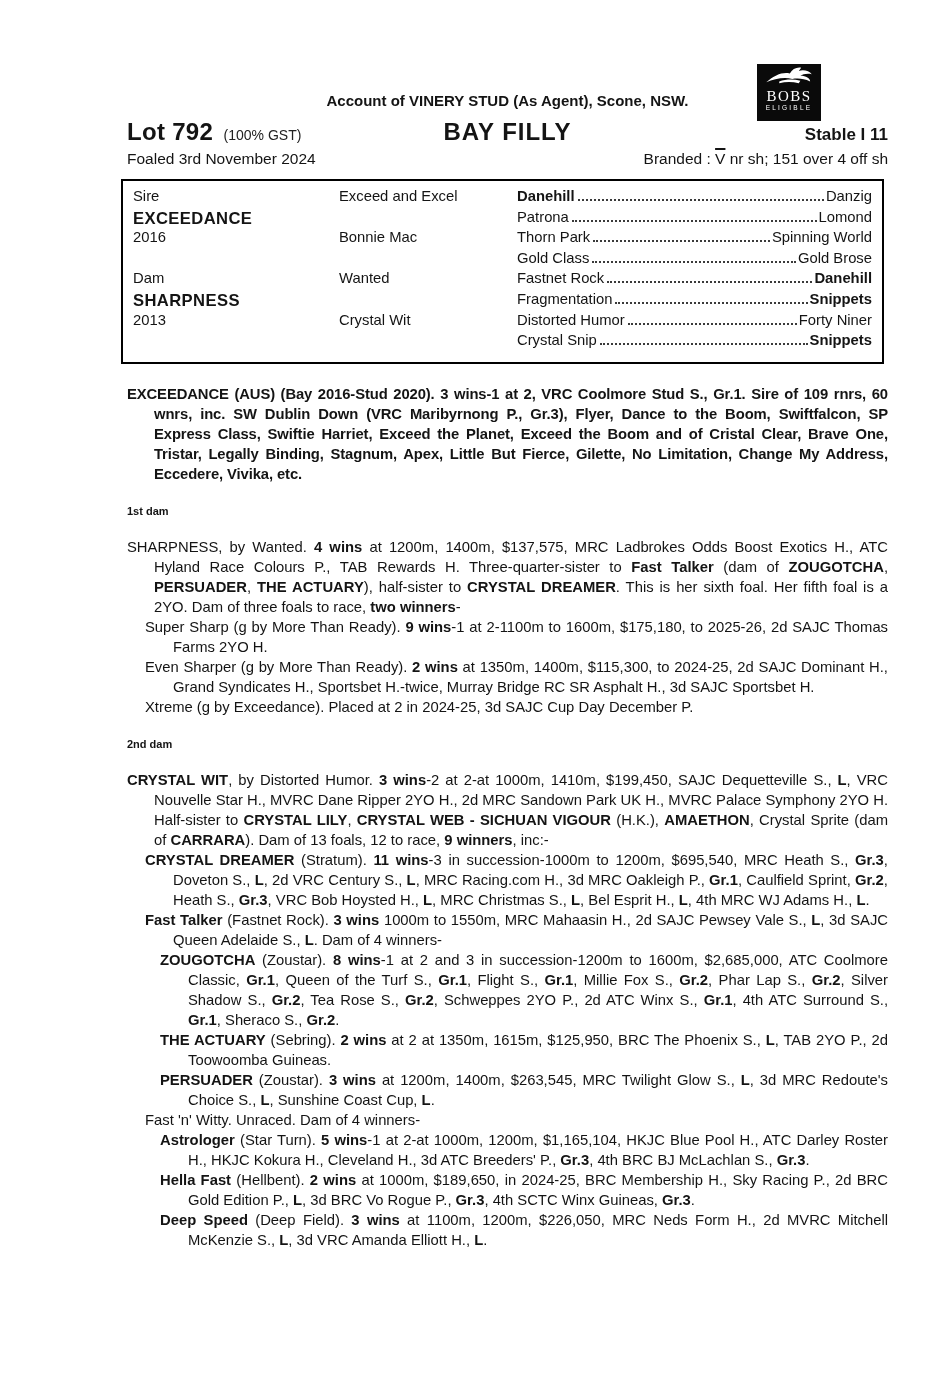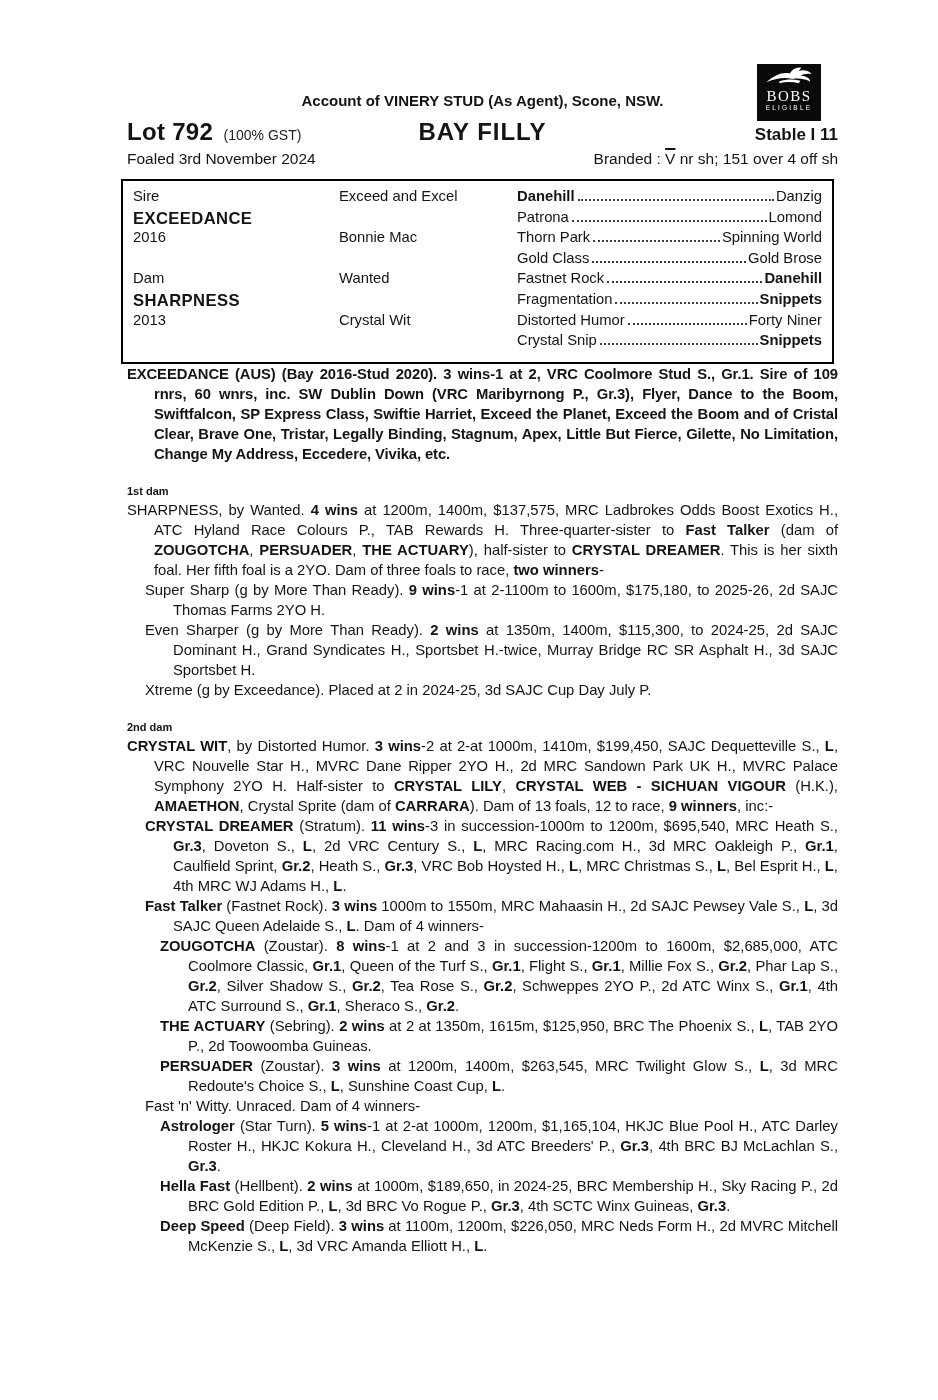--- a/index.html
+++ b/index.html
@@ -6,21 +6,21 @@
   .page{
     position:relative;
     width:938px;height:1400px;
     margin:0 auto;
     background:#ffffff;
     color:#141414;
     font-family:"Liberation Sans","DejaVu Sans",sans-serif;
     overflow:hidden;
     box-sizing:border-box;
   }
-  .content{padding:0 100px 0 127px;}
+  .content{padding:0 50px 0 127px;}
 
   
   .bobs-logo{
     position:absolute;top:64px;left:757px;
     width:64px;height:57px;
     background:#0a0a0a;color:#fff;
     text-align:center;box-sizing:border-box;
     padding-top:1px;
   }
   .bobs-word{font-family:"Liberation Serif","DejaVu Serif",serif;font-size:15px;letter-spacing:1.5px;line-height:14px;}
@@ -59,21 +59,21 @@
     font-size:14.6px;
     line-height:16.3px;
     text-align:justify;
     letter-spacing:-.1px;
   }
 
   
   .section-heading{font-weight:700;font-size:11px;margin:21px 0 3px 0;}
   .para{margin:0;font-size:14.8px;line-height:20px;text-align:justify;}
   .para .bseg{font-weight:700;}
-  .lvl0{margin-left:0;padding-left:27px;text-indent:-27px;}
+  .lvl0{margin-left:0;padding-left:27px;text-indent:-27px;margin-top:20px;}
   .lvl1{margin-left:18px;padding-left:28px;text-indent:-28px;}
   .lvl2{margin-left:33px;padding-left:28px;text-indent:-28px;}
 </style>
 </head>
 <body>
 
 <div class="page">
 
   <div class="bobs-logo">
     <svg width="52" height="20" viewBox="0 0 64 24" aria-hidden="true">
@@ -193,21 +193,21 @@
         </div>
       </div>
 
     <p class="note para lvl0"><span class="bseg">EXCEEDANCE (AUS) (Bay 2016-Stud 2020). 3 wins-1 at 2, VRC Coolmore Stud S., Gr.1. Sire of 109 rnrs, 60 wnrs, inc. SW Dublin Down (VRC Maribyrnong P., Gr.3), Flyer, Dance to the Boom, Swiftfalcon, SP Express Class, Swiftie Harriet, Exceed the Planet, Exceed the Boom and of Cristal Clear, Brave One, Tristar, Legally Binding, Stagnum, Apex, Little But Fierce, Gilette, No Limitation, Change My Address, Eccedere, Vivika, etc.</span></p>
 
     <div>
         <div class="section-heading">1st dam</div>
         <p class="para lvl0"><span>SHARPNESS, by Wanted. </span><span class="bseg">4 wins</span><span> at 1200m, 1400m, $137,575, MRC Ladbrokes Odds Boost Exotics H., ATC Hyland Race Colours P., TAB Rewards H. Three-quarter-sister to </span><span class="bseg">Fast Talker</span><span> (dam of </span><span class="bseg">ZOUGOTCHA</span><span>, </span><span class="bseg">PERSUADER</span><span>, </span><span class="bseg">THE ACTUARY</span><span>), half-sister to </span><span class="bseg">CRYSTAL DREAMER</span><span>. This is her sixth foal. Her fifth foal is a 2YO. Dam of three foals to race, </span><span class="bseg">two winners</span><span>-</span></p>
         <p class="para lvl1"><span>Super Sharp (g by More Than Ready). </span><span class="bseg">9 wins</span><span>-1 at 2-1100m to 1600m, $175,180, to 2025-26, 2d SAJC Thomas Farms 2YO H.</span></p>
         <p class="para lvl1"><span>Even Sharper (g by More Than Ready). </span><span class="bseg">2 wins</span><span> at 1350m, 1400m, $115,300, to 2024-25, 2d SAJC Dominant H., Grand Syndicates H., Sportsbet H.-twice, Murray Bridge RC SR Asphalt H., 3d SAJC Sportsbet H.</span></p>
-        <p class="para lvl1"><span>Xtreme (g by Exceedance). Placed at 2 in 2024-25, 3d SAJC Cup Day July P.</span></p>
+        <p class="para lvl1"><span>Xtreme (g by Exceedance). Placed at 2 in 2024-25, 3d SAJC Cup Day December P.</span></p>
         <div class="section-heading">2nd dam</div>
         <p class="para lvl0"><span class="bseg">CRYSTAL WIT</span><span>, by Distorted Humor. </span><span class="bseg">3 wins</span><span>-2 at 2-at 1000m, 1410m, $199,450, SAJC Dequetteville S., </span><span class="bseg">L</span><span>, VRC Nouvelle Star H., MVRC Dane Ripper 2YO H., 2d MRC Sandown Park UK H., MVRC Palace Symphony 2YO H. Half-sister to </span><span class="bseg">CRYSTAL LILY</span><span>, </span><span class="bseg">CRYSTAL WEB - SICHUAN VIGOUR</span><span> (H.K.), </span><span class="bseg">AMAETHON</span><span>, Crystal Sprite (dam of </span><span class="bseg">CARRARA</span><span>). Dam of 13 foals, 12 to race, </span><span class="bseg">9 winners</span><span>, inc:-</span></p>
         <p class="para lvl1"><span class="bseg">CRYSTAL DREAMER</span><span> (Stratum). </span><span class="bseg">11 wins</span><span>-3 in succession-1000m to 1200m, $695,540, MRC Heath S., </span><span class="bseg">Gr.3</span><span>, Doveton S., </span><span class="bseg">L</span><span>, 2d VRC Century S., </span><span class="bseg">L</span><span>, MRC Racing.com H., 3d MRC Oakleigh P., </span><span class="bseg">Gr.1</span><span>, Caulfield Sprint, </span><span class="bseg">Gr.2</span><span>, Heath S., </span><span class="bseg">Gr.3</span><span>, VRC Bob Hoysted H., </span><span class="bseg">L</span><span>, MRC Christmas S., </span><span class="bseg">L</span><span>, Bel Esprit H., </span><span class="bseg">L</span><span>, 4th MRC WJ Adams H., </span><span class="bseg">L</span><span>.</span></p>
         <p class="para lvl1"><span class="bseg">Fast Talker</span><span> (Fastnet Rock). </span><span class="bseg">3 wins</span><span> 1000m to 1550m, MRC Mahaasin H., 2d SAJC Pewsey Vale S., </span><span class="bseg">L</span><span>, 3d SAJC Queen Adelaide S., </span><span class="bseg">L</span><span>. Dam of 4 winners-</span></p>
         <p class="para lvl2"><span class="bseg">ZOUGOTCHA</span><span> (Zoustar). </span><span class="bseg">8 wins</span><span>-1 at 2 and 3 in succession-1200m to 1600m, $2,685,000, ATC Coolmore Classic, </span><span class="bseg">Gr.1</span><span>, Queen of the Turf S., </span><span class="bseg">Gr.1</span><span>, Flight S., </span><span class="bseg">Gr.1</span><span>, Millie Fox S., </span><span class="bseg">Gr.2</span><span>, Phar Lap S., </span><span class="bseg">Gr.2</span><span>, Silver Shadow S., </span><span class="bseg">Gr.2</span><span>, Tea Rose S., </span><span class="bseg">Gr.2</span><span>, Schweppes 2YO P., 2d ATC Winx S., </span><span class="bseg">Gr.1</span><span>, 4th ATC Surround S., </span><span class="bseg">Gr.1</span><span>, Sheraco S., </span><span class="bseg">Gr.2</span><span>.</span></p>
         <p class="para lvl2"><span class="bseg">THE ACTUARY</span><span> (Sebring). </span><span class="bseg">2 wins</span><span> at 2 at 1350m, 1615m, $125,950, BRC The Phoenix S., </span><span class="bseg">L</span><span>, TAB 2YO P., 2d Toowoomba Guineas.</span></p>
         <p class="para lvl2"><span class="bseg">PERSUADER</span><span> (Zoustar). </span><span class="bseg">3 wins</span><span> at 1200m, 1400m, $263,545, MRC Twilight Glow S., </span><span class="bseg">L</span><span>, 3d MRC Redoute's Choice S., </span><span class="bseg">L</span><span>, Sunshine Coast Cup, </span><span class="bseg">L</span><span>.</span></p>
         <p class="para lvl1"><span>Fast 'n' Witty. Unraced. Dam of 4 winners-</span></p>
         <p class="para lvl2"><span class="bseg">Astrologer</span><span> (Star Turn). </span><span class="bseg">5 wins</span><span>-1 at 2-at 1000m, 1200m, $1,165,104, HKJC Blue Pool H., ATC Darley Roster H., HKJC Kokura H., Cleveland H., 3d ATC Breeders' P., </span><span class="bseg">Gr.3</span><span>, 4th BRC BJ McLachlan S., </span><span class="bseg">Gr.3</span><span>.</span></p>
         <p class="para lvl2"><span class="bseg">Hella Fast</span><span> (Hellbent). </span><span class="bseg">2 wins</span><span> at 1000m, $189,650, in 2024-25, BRC Membership H., Sky Racing P., 2d BRC Gold Edition P., </span><span class="bseg">L</span><span>, 3d BRC Vo Rogue P., </span><span class="bseg">Gr.3</span><span>, 4th SCTC Winx Guineas, </span><span class="bseg">Gr.3</span><span>.</span></p>

